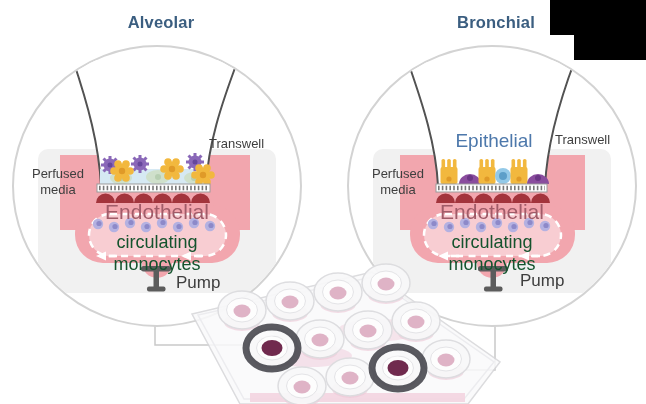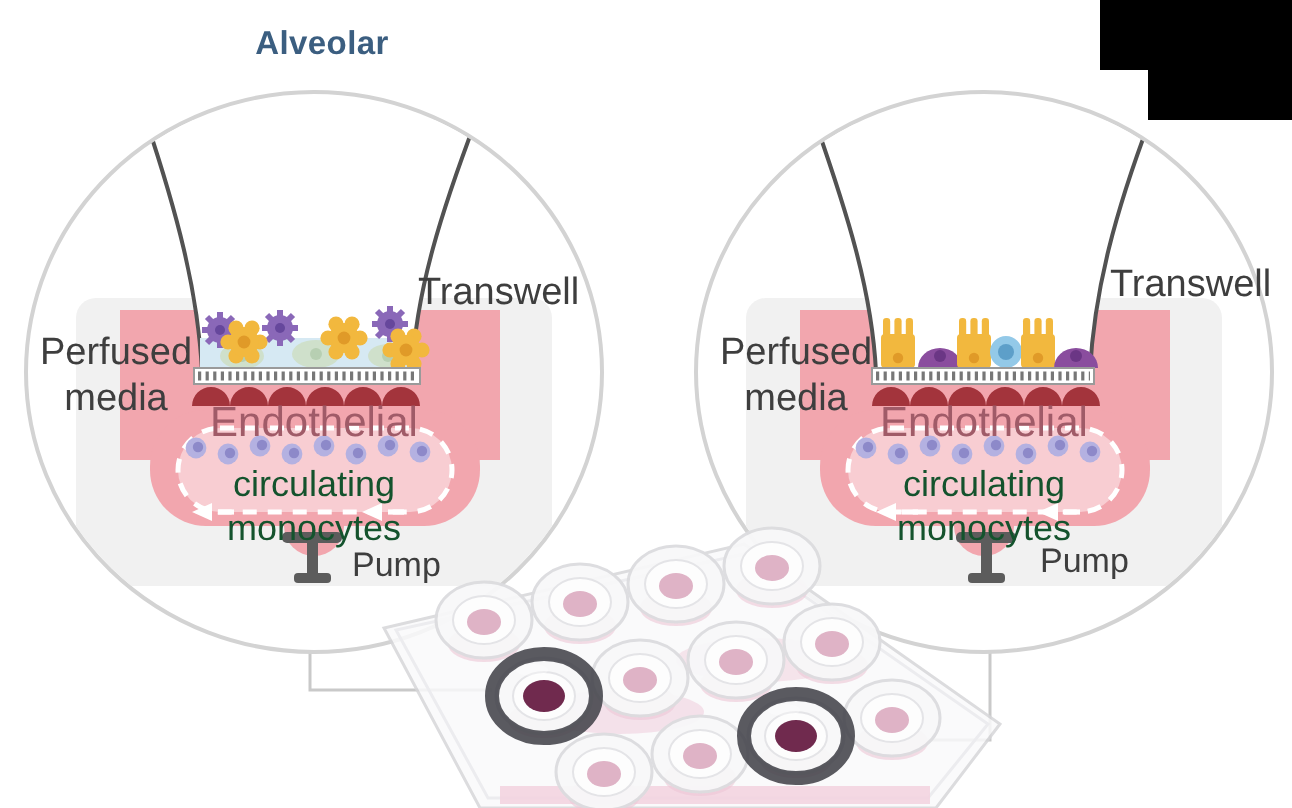--- a/index.html
+++ b/index.html
@@ -7,21 +7,21 @@
     position:relative;width:646px;height:404px;background:#ffffff;
     overflow:hidden;font-family:"Liberation Sans",sans-serif;padding-left:32px;
   }
   .canvas svg{position:absolute;left:0;top:0;}
   .lbl{position:absolute;line-height:1.2;}
   .pre{white-space:pre-line;}
   .ctr{text-align:center;}
   .t-title{font-size:16.5px;font-weight:700;color:#3b5e80;letter-spacing:.2px;}
   .t-blue{font-size:16.5px;color:#4d78ab;}
   .t-blue-lg{font-size:19px;color:#4d78ab;}
-  .t-dark{font-size:19px;color:#3e3e3e;}
+  .t-dark{font-size:13px;color:#3e3e3e;}
   .t-endo{font-size:21px;color:#a05b68;}
   .t-mono{font-size:18px;color:#14532d;}
   .t-pump{font-size:17px;color:#3e3e3e;}
   .black-box{position:absolute;background:#000;}
 </style>
 </head>
 <body>
 
 <div class="canvas">
 
@@ -211,21 +211,23 @@
     <use href="#well" x="302" y="386"></use>
         <use href="#well" x="350" y="377"></use>
         <use href="#well" x="398" y="368"></use>
         <use href="#well" x="446" y="359"></use>
     <use href="#ring" x="272" y="348"></use>
     <use href="#ring" x="398" y="368"></use>
   </g>
 </svg>
 
 <div class="lbl t-title ctr" style="left:81px;top:13px;width:160px;">Alveolar</div>
-
+<div class="lbl t-title ctr" style="left:416px;top:13px;width:160px;">Bronchial</div>
+
+<div class="lbl t-blue-lg ctr" style="left:424px;top:130px;width:140px;">Epithelial</div>
 
 <div class="lbl t-dark" style="left:209px;top:136px;">Transwell</div>
 <div class="lbl t-dark" style="left:555px;top:132px;">Transwell</div>
 
 <div class="lbl t-dark ctr pre" style="left:12px;top:166px;width:92px;">Perfused
 media</div>
 <div class="lbl t-dark ctr pre" style="left:352px;top:166px;width:92px;">Perfused
 media</div>
 
 <div class="lbl t-endo ctr" style="left:87px;top:199px;width:140px;">Endothelial</div>

